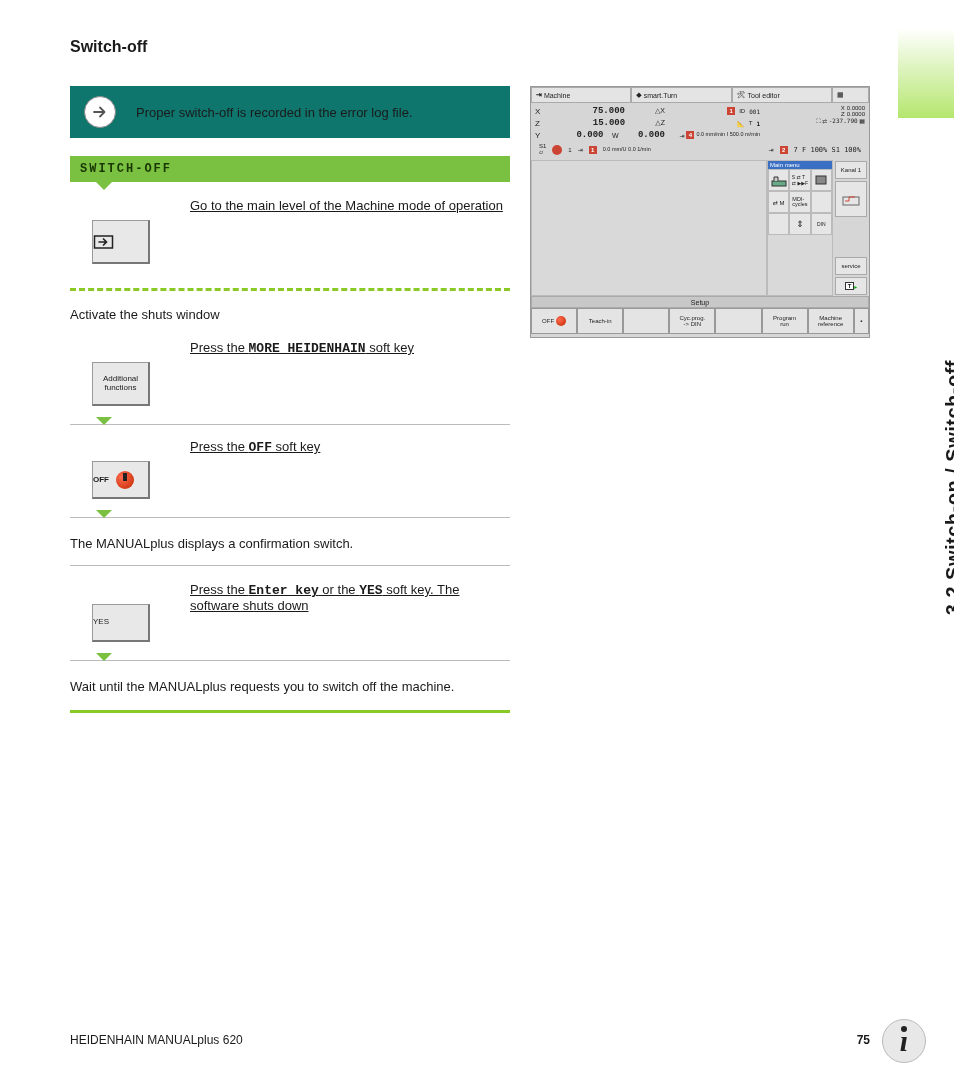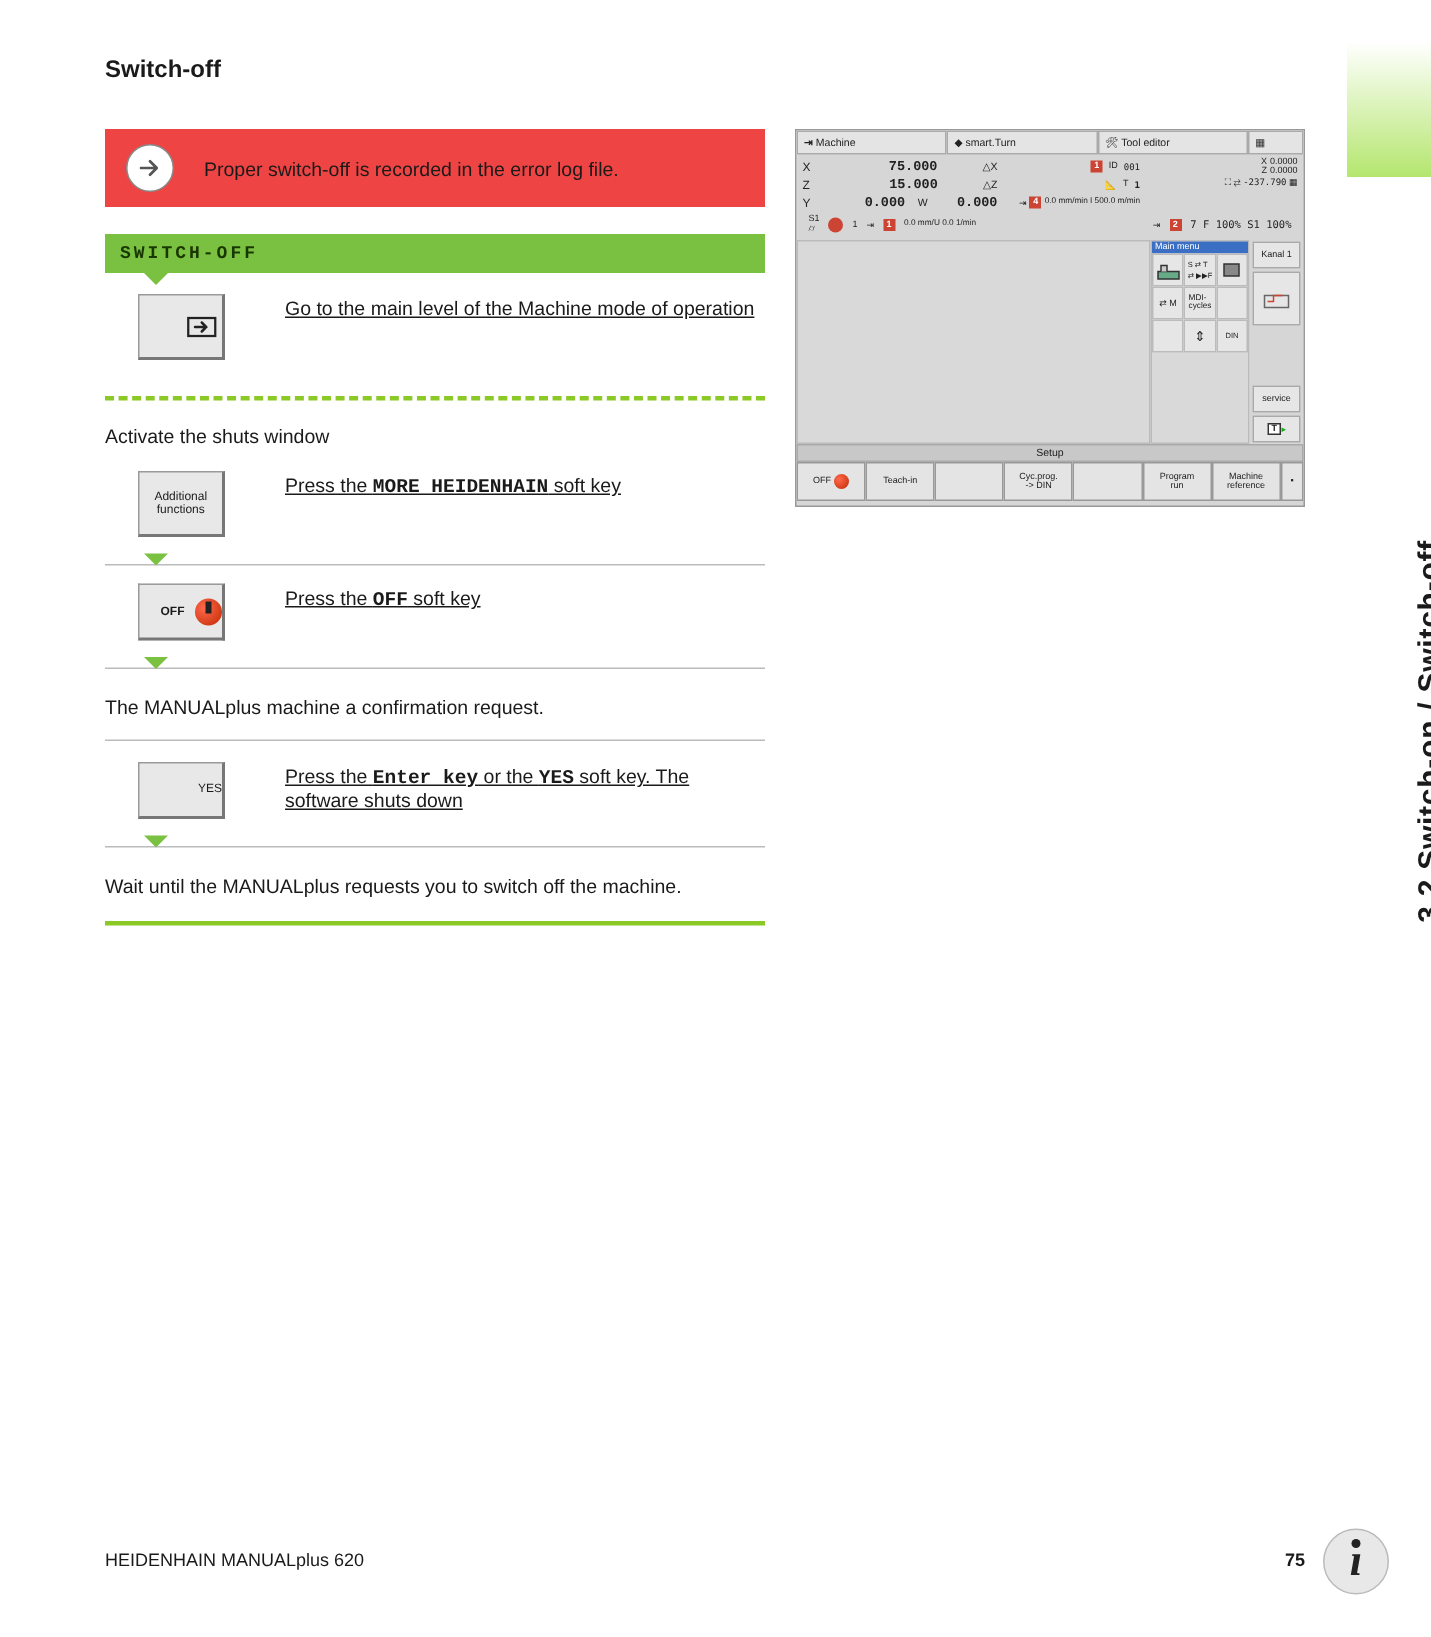--- a/index.html
+++ b/index.html
@@ -23,21 +23,21 @@
   }
   .columns {
     display: flex;
     gap: 20px;
   }
   .left-col { width: 440px; }
   .right-col { width: 340px; }
 
   
   .note-block {
-    background: #ef4444;
+    background: #0f766e;
     padding: 12px 14px 12px 66px;
     position: relative;
     min-height: 52px;
     display: flex;
     align-items: center;
   }
   .note-icon {
     position: absolute; left: 14px; top: 50%; transform: translateY(-50%);
     width: 32px; height: 32px; border-radius: 50%;
     background: #fff; border: 1px solid #888;
@@ -83,23 +83,24 @@
   .step-row.nogap { padding-top: 0; }
   .softkey-col { width: 100px; flex-shrink:0; }
   .step-text { flex: 1; padding-top: 2px; text-decoration: underline; }
 
   .softkey {
     width: 58px; height: 38px;
     background: #e8e8e8;
     border: 1px solid #9a9a9a;
     border-bottom: 2px solid #777;
     border-right: 2px solid #777;
-    display: flex; align-items: center; justify-content: flex-end;
+    display: flex; align-items: center; justify-content: flex-start;
     font-size: 9px; text-align: center;
     margin-left: 22px;
+    margin-top: 24px;
   }
   .softkey.big { width: 58px; height: 44px; }
   .softkey svg { width: 24px; height: 24px; }
   .softkey .label-sm { font-family: Arial; font-size: 8px; line-height: 1.1; }
   .softkey.off-key { position: relative; }
   .off-circle {
     width: 18px; height: 18px; border-radius: 50%;
     background: radial-gradient(circle at 35% 35%, #ff6a4d, #c02800);
     position: relative; margin-left: 4px;
   }
@@ -274,21 +275,21 @@
             </div>
           </div>
         </div>
         <div class="step-text">
           <span>Press the </span><span class="mono-bold">OFF</span><span> soft key</span>
         </div>
       </div>
       <div class="sep-line"></div>
       <div class="after-tri"></div>
 
-      <div class="plain-line">The MANUALplus machine a confirmation request.</div>
+      <div class="plain-line">The MANUALplus displays a confirmation switch.</div>
       <div class="sep-line"></div>
       <div style="height:14px"></div>
 
       <div class="step-row nogap">
         <div class="softkey-col">
           <div class="softkey">
             <span class="label-sm" style="font-size:8px">YES</span>
           </div>
         </div>
         <div class="step-text">

